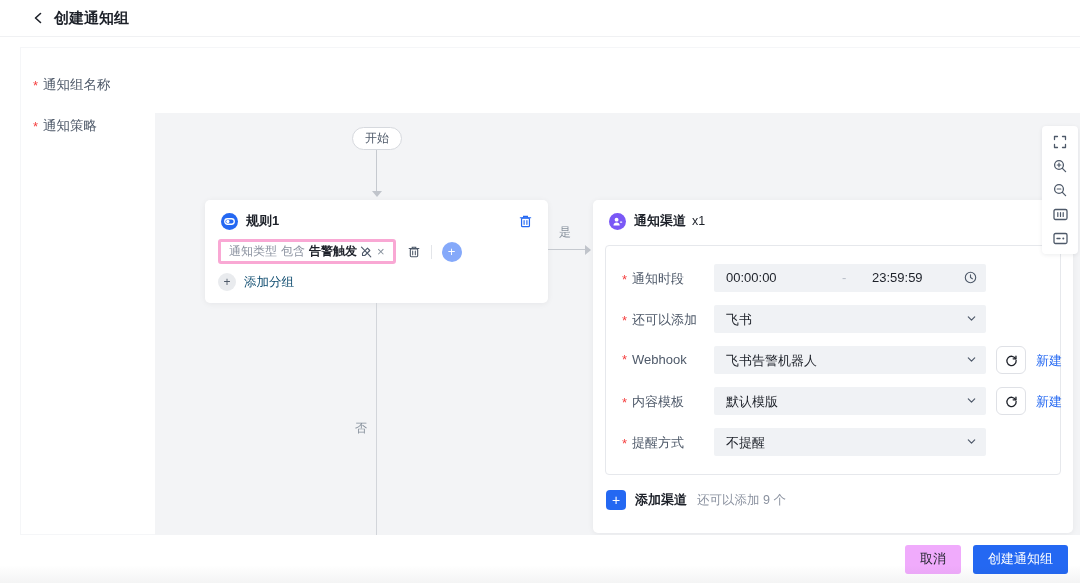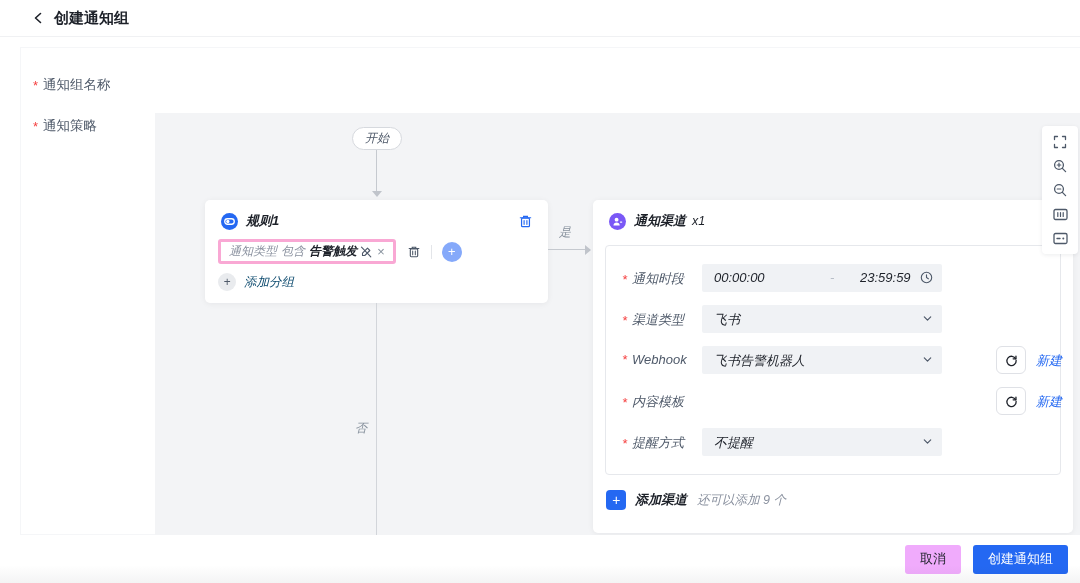--- a/index.html
+++ b/index.html
@@ -16,21 +16,21 @@
   
   .panel { position:absolute; left:20px; top:47px; width:1060px; height:488px; border:1px solid #f5f6f8; border-right:none; background:#fff; }
   .flabel { position:absolute; font-size:13.5px; color:#4e5969; display:flex; align-items:center; }
   .req { color:#f53f3f; margin-right:5px; font-size:13px; }
   .lbl-name { left:33px; top:76px; }
   .lbl-strategy { left:33px; top:117px; }
   .name-input { position:absolute; left:155px; top:70px; width:405px; height:29px; background:#f0f2f5;
                 border-radius:2px; font-size:13px; color:#1d2129; line-height:29px; padding:0 12px; }
 
   
-  .canvas { position:absolute; left:155px; top:113px; width:925px; height:422px; background:#f3f4f6;font-style:italic; }
+  .canvas { position:absolute; left:155px; top:113px; width:925px; height:422px; background:#f3f4f6; }
   .start-pill { position:absolute; left:197px; top:14px; width:50px; height:23px; background:#fff;
                 border:1px solid #d6d9de; border-radius:12px; font-size:12px; color:#4e5969;
                 display:flex; align-items:center; justify-content:center; }
   .vline1 { position:absolute; left:221px; top:37px; width:1px; height:42px; background:#c5c9cf; }
   .arrow-down { position:absolute; left:217px; top:78px; width:0; height:0;
                 border-left:5px solid transparent; border-right:5px solid transparent; border-top:6px solid #c0c4cb; }
   .yes-line { position:absolute; left:393px; top:136px; width:40px; height:1px; background:#c5c9cf; }
   .arrow-right { position:absolute; left:430px; top:132px; width:0; height:0;
                  border-top:5px solid transparent; border-bottom:5px solid transparent; border-left:6px solid #c0c4cb; }
   .yes-label { position:absolute; left:396px; top:111px; width:28px; text-align:center; font-size:12px; color:#86909c; }
@@ -61,21 +61,21 @@
                  display:flex; align-items:center; justify-content:center; cursor:pointer; line-height:1; }
   .addgrp-row { position:absolute; left:13px; top:73px; display:flex; align-items:center; cursor:pointer; }
   .addgrp-ic { width:18px; height:18px; border-radius:50%; background:#e9ebee; color:#4e5969; font-size:12px;
                display:flex; align-items:center; justify-content:center; margin-right:8px; line-height:1; }
   .addgrp-txt { font-size:12.5px; color:#0c4a6e; }
 
   
   .form-box { position:absolute; left:12px; top:45px; width:456px; height:230px; border:1px solid #e6e8ec; border-radius:4px; }
   .frow { position:absolute; left:0; width:100%; height:28px; }
   .frow .flab { position:absolute; left:16px; top:6px; font-size:13px; color:#4e5969; display:flex; align-items:center; }
-  .ctrl { position:absolute; left:96px; top:0; width:240px; height:28px; background:#f0f2f5; border-radius:2px; font-size:13px; color:#1d2129; }
+  .ctrl { position:absolute; left:108px; top:0; width:272px; height:28px; background:#f0f2f5; border-radius:2px; font-size:13px; color:#1d2129; }
   .ctrl .val { position:absolute; left:12px; top:6px; }
   .chev { position:absolute; right:9px; top:8px; }
   .t-start { position:absolute; left:12px; top:6px; }
   .t-sep { position:absolute; left:128px; top:6px; color:#b8bec7; }
   .t-end { position:absolute; left:158px; top:6px; }
   .clock { position:absolute; right:9px; top:7px; }
   .refresh-btn { position:absolute; left:390px; top:0; width:30px; height:28px; background:#fff; border:1px solid #dfe1e6;
                  border-radius:6px; display:flex; align-items:center; justify-content:center; cursor:pointer; }
   .new-link { position:absolute; left:430px; top:6px; font-size:13px; color:#2468f2; cursor:pointer; white-space:nowrap; }
   .addchan-row { position:absolute; left:13px; top:290px; display:flex; align-items:center; }
@@ -224,21 +224,21 @@
                   <circle cx="7" cy="7" r="5.6" fill="none" stroke="#4e5969" stroke-width="1.2"></circle>
                   <path d="M7 4.2V7l2 1.4" fill="none" stroke="#4e5969" stroke-width="1.2" stroke-linecap="round"></path>
                 </svg>
             </span>
           </span>
         </div>
 
         <div class="frow" style="top:59px">
           <span class="flab">
             <span class="req">*</span>
-            <span>渠道类型</span>
+            <span>还可以添加</span>
           </span>
           <span class="ctrl">
             <span class="val">飞书</span>
             <span class="chev">
               <svg width="11" height="11" viewBox="0 0 12 12">
                   <path d="M2.5 4.2 6 7.8 9.5 4.2" fill="none" stroke="#4e5969" stroke-width="1.3" stroke-linecap="round" stroke-linejoin="round"></path>
                 </svg>
             </span>
           </span>
         </div>
@@ -265,20 +265,28 @@
             </span>
           </span>
           <span class="new-link">新建</span>
         </div>
 
         <div class="frow" style="top:141px">
           <span class="flab">
             <span class="req">*</span>
             <span>内容模板</span>
           </span>
+          <span class="ctrl">
+            <span class="val">默认模版</span>
+            <span class="chev">
+              <svg width="11" height="11" viewBox="0 0 12 12">
+                  <path d="M2.5 4.2 6 7.8 9.5 4.2" fill="none" stroke="#4e5969" stroke-width="1.3" stroke-linecap="round" stroke-linejoin="round"></path>
+                </svg>
+            </span>
+          </span>
           <span class="refresh-btn">
             <span>
               <svg width="13" height="13" viewBox="0 0 14 14">
                   <path d="M11.5 5.2A5 5 0 1 0 12 7" fill="none" stroke="#1d2129" stroke-width="1.4" stroke-linecap="round"></path>
                   <path d="M11.8 2.2v3h-3" fill="none" stroke="#1d2129" stroke-width="1.4" stroke-linecap="round" stroke-linejoin="round"></path>
                 </svg>
             </span>
           </span>
           <span class="new-link">新建</span>
         </div>

